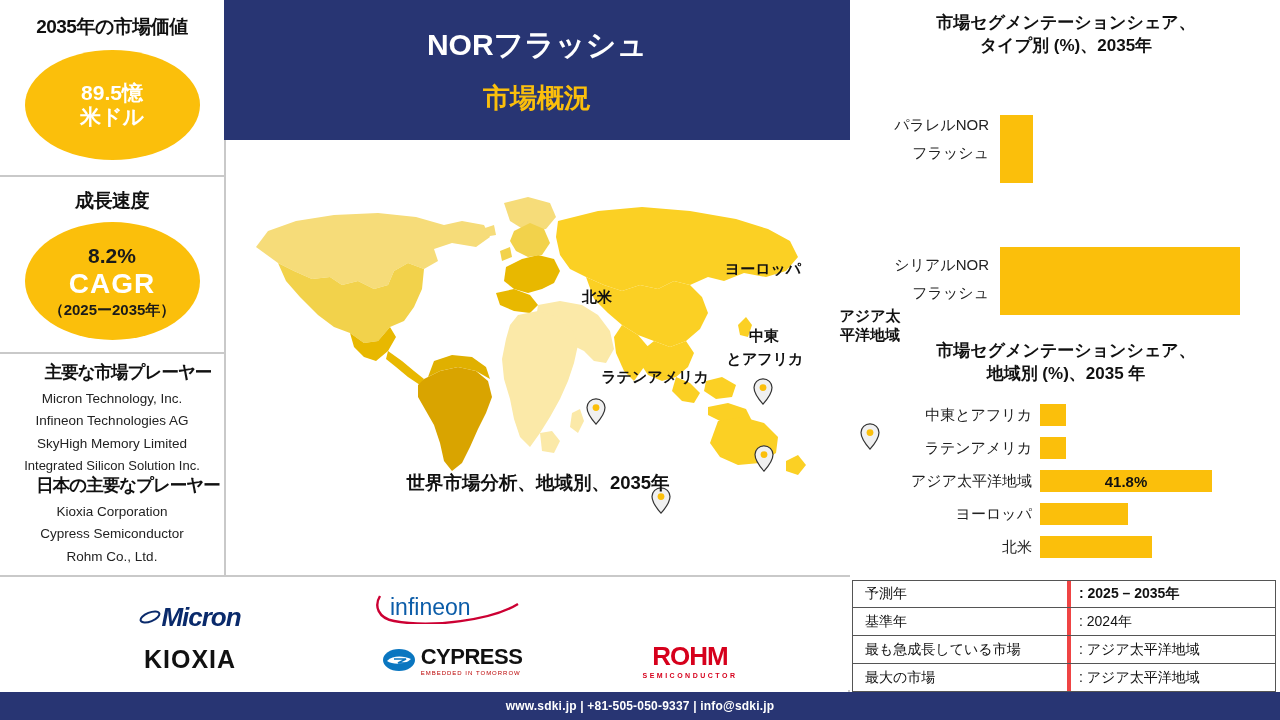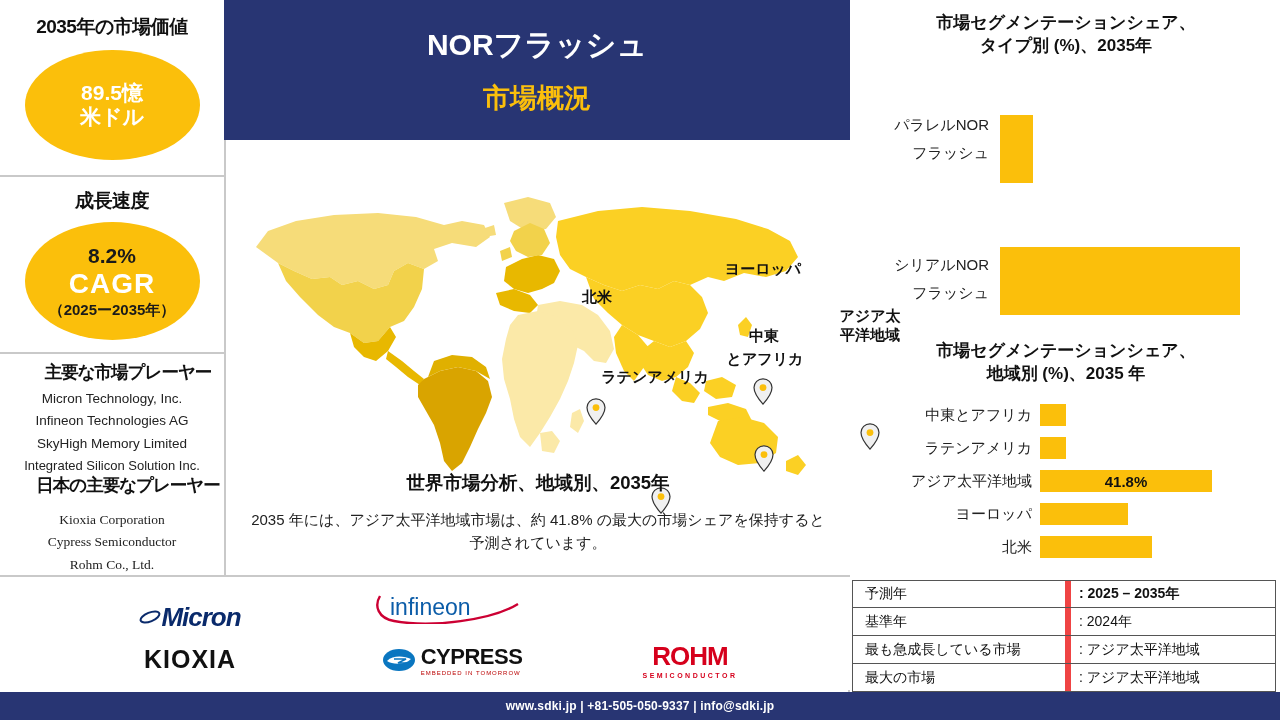--- a/index.html
+++ b/index.html
@@ -87,21 +87,21 @@
   .reg-bar .dlabel { font-size:15px; font-weight:bold; color:#111; }
 
   
   #logos { position:absolute; left:0; top:577px; width:850px; height:113px; background:#fff; }
   .logo-cell { position:absolute; display:flex; align-items:center; justify-content:center; }
 
   
   #facts { position:absolute; left:852px; top:580px; width:424px; height:112px; }
   .frow { display:flex; height:28px; border:1px solid #555; border-top:none; }
   .frow:first-child { border-top:1px solid #555; }
-  .fk { width:218px; border-right:6px solid #ef4444; display:flex; align-items:center; padding-left:12px; font-size:14px; color:#111; }
+  .fk { width:218px; border-right:4px solid #ef4444; display:flex; align-items:center; padding-left:12px; font-size:14px; color:#111; }
   .fv { flex:1; display:flex; align-items:center; padding-left:8px; font-size:14px; color:#111; }
 
   
   #footer {
     position:absolute; left:0; top:692px; width:1280px; height:28px;
     background:#283573; display:flex; align-items:center; justify-content:center;
   }
   #footer span { color:#ffffff; font-size:12px; font-weight:bold; letter-spacing:0.2px; }
 
   
@@ -147,21 +147,21 @@
       <div class="players-list" style="margin-top:4px;">
         <div>Micron Technology, Inc.</div>
         <div>Infineon Technologies AG</div>
         <div>SkyHigh Memory Limited</div>
         <div style="font-size:13px;">Integrated Silicon Solution Inc.</div>
       </div>
     </div>
 
     <div style="position:absolute;left:0;top:473px;width:224px;">
       <div class="players-head">日本の主要なプレーヤー</div>
-      <div class="players-list" style="margin-top:12px;font-family:Liberation Serif, serif;">
+      <div class="players-list" style="margin-top:4px;">
         <div>Kioxia Corporation</div>
         <div>Cypress Semiconductor</div>
         <div>Rohm Co., Ltd.</div>
       </div>
     </div>
   </div>
 
   <div class="vline" style="left:224px;top:140px;height:435px;"></div>
   <div class="hline" style="left:0;top:575px;width:850px;"></div>
   <div class="vline" style="left:848px;top:0;height:692px;"></div>
@@ -238,21 +238,20 @@
 
     <div class="map-label" style="left:348px;top:148px;width:46px;">北米</div>
     <div class="map-label" style="left:487px;top:120px;width:100px;">ヨーロッパ</div>
     <div class="map-label" style="left:598px;top:167px;width:92px;">アジア太</div>
     <div class="map-label" style="left:598px;top:186px;width:92px;">平洋地域</div>
     <div class="map-label" style="left:510px;top:187px;width:56px;">中東</div>
     <div class="map-label" style="left:485px;top:210px;width:108px;">とアフリカ</div>
     <div class="map-label" style="left:355px;top:228px;width:148px;">ラテンアメリカ</div>
 
     <div class="map-foot-title">世界市場分析、地域別、2035年</div>
-    <div class="map-foot-body">2035 年には、アジア太平洋地域市場は、約 41.8% の最大の市場シェアを保持すると予測されています。</div>
   </div>
 
   <div id="right-col">
 
     <div id="type-chart">
       <div class="chart-title">
         <div>市場セグメンテーションシェア、</div>
         <div>タイプ別 (%)、2035年</div>
       </div>
 

